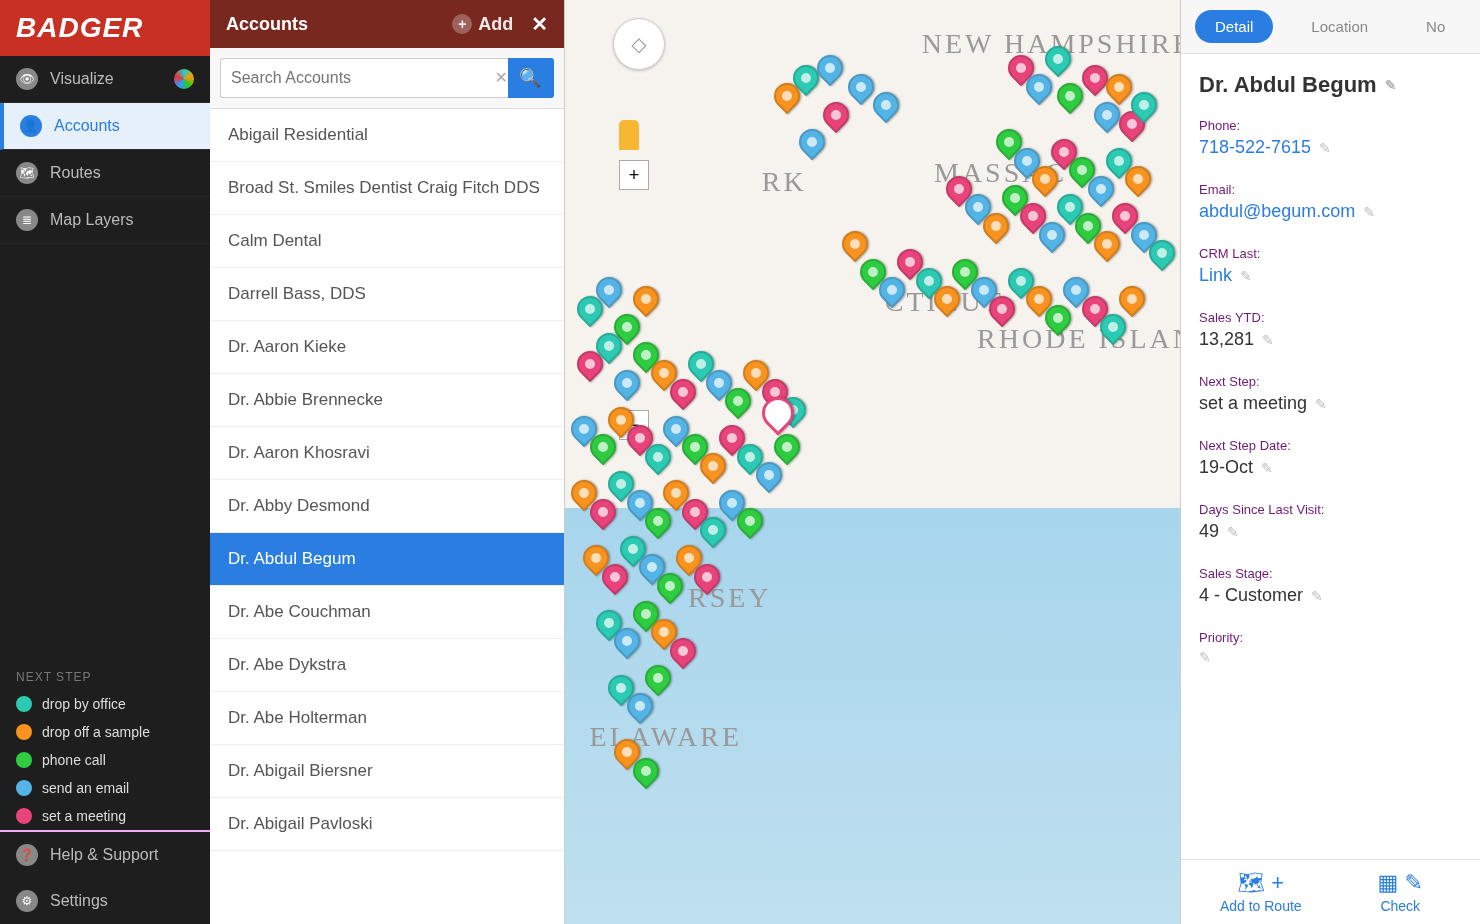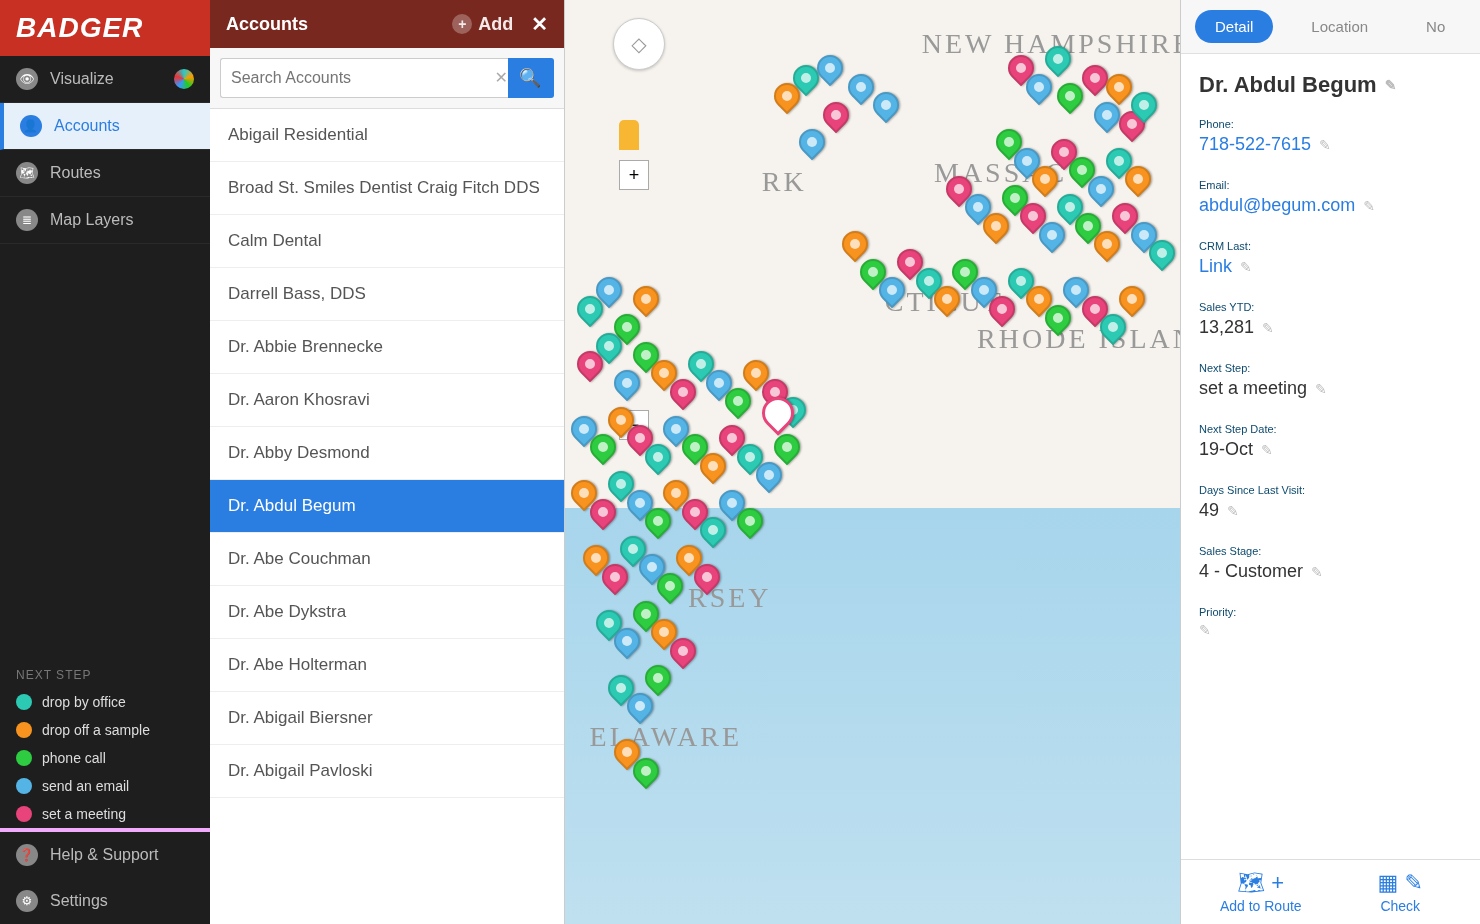--- a/index.html
+++ b/index.html
@@ -16,21 +16,21 @@
 .nav-icon.acct::before{content:"👤"}
 .nav-icon.place::before{content:"🏪"}
 .nav-icon.route::before{content:"🗺"}
 .nav-icon.layer::before{content:"≣"}
 .visualize-extra{width:20px;height:20px;border-radius:50%;background:conic-gradient(#2cc,#f90,#2c2,#39f,#e33,#2cc);margin-left:auto}
 .spacer{flex:1}
 .next-heading{font-size:12px;color:#777;padding:12px 16px 6px;letter-spacing:1px}
 .legend-item{display:flex;align-items:center;gap:10px;padding:6px 16px;font-size:14px;color:#ddd}
 .dot{width:16px;height:16px;border-radius:50%}
 .dot.teal{background:#2ccab3}.dot.orange{background:#f7931e}.dot.green{background:#2ecc40}.dot.lblue{background:#55b4e6}.dot.pink{background:#e8437a}
-.bottom-nav{border-top:4px solid #f0abfc}
+.bottom-nav{border-top:2px solid #f0abfc}
 .bottom-nav .nav-item{border-bottom:none}
 .gear::before{content:"⚙"}
 .help::before{content:"❓"}
 .panel{width:355px;background:#fff;display:flex;flex-direction:column;border-right:1px solid #ccc}
 .panel-header{background:#78281f;color:#fff;display:flex;align-items:center;padding:12px 16px;font-size:18px;font-weight:bold}
 .add-btn{margin-left:auto;display:flex;align-items:center;gap:6px;opacity:.9;cursor:pointer}
 .add-circle{width:20px;height:20px;border-radius:50%;background:rgba(255,255,255,.3);display:inline-flex;align-items:center;justify-content:center;font-size:14px}
 .close-x{margin-left:18px;font-size:20px;cursor:pointer}
 .search-row{display:flex;padding:10px;background:#f7f7f7;border-bottom:1px solid #ddd}
 .search-input{flex:1;padding:10px 30px 10px 10px;border:1px solid #ccc;border-right:none;border-radius:3px 0 0 3px;background:#fff;font-size:16px;color:#777}
@@ -53,21 +53,21 @@
 .pin.teal{background:#2ccab3}.pin.orange{background:#f7931e}.pin.green{background:#2ecc40}.pin.lblue{background:#55b4e6}.pin.pink{background:#e8437a}
 .pin.selected{background:#fff;border:3px solid #e8437a;width:32px;height:32px}
 .details{width:300px;background:#fff;display:flex;flex-direction:column;border-left:1px solid #ccc}
 .details-header{background:#78281f;color:#fff;padding:14px 16px;font-size:20px;font-weight:bold}
 .tabs{display:flex;gap:18px;padding:10px 14px;background:#f7f7f7;border-bottom:1px solid #e0e0e0;overflow:hidden}
 .tab{padding:8px 20px;border-radius:18px;color:#888;font-size:15px;cursor:pointer;white-space:nowrap}
 .tab.active{background:#2a7de1;color:#fff}
 .details-body{flex:1;overflow-y:auto;padding:18px}
 .acct-name{font-size:22px;font-weight:bold;color:#333;margin-bottom:20px;display:flex;align-items:center;gap:8px}
 .field{margin-bottom:24px}
-.field-label{font-size:11px;color:#0c4a6e;margin-bottom:4px}
+.field-label{font-size:13px;color:#701a75;margin-bottom:4px}
 .field-value{font-size:18px;color:#333;display:flex;align-items:center;gap:8px}
 .field-value.link{color:#2a7de1}
 .pencil{color:#bbb;font-size:14px;cursor:pointer}
 .details-footer{display:flex;border-top:1px solid #ddd;padding:10px}
 .foot-btn{flex:1;text-align:center;color:#2a7de1;font-size:14px;cursor:pointer}
 .foot-icon{font-size:22px;display:block;margin-bottom:2px}
 </style>
 </head>
 <body>
 
@@ -142,20 +142,21 @@
     <div class="search-row">
       <input class="search-input" placeholder="Search Accounts" style="">
       <span class="clear-x">✕</span>
       <button class="search-btn">🔍</button>
     </div>
     <div class="account-list" id="acctlist">
         <div class="account-item">Abigail Residential</div>
         <div class="account-item">Broad St. Smiles Dentist Craig Fitch DDS</div>
         <div class="account-item">Calm Dental</div>
         <div class="account-item">Darrell Bass, DDS</div>
+        <div class="account-item">Dr. Aaron Kieke</div>
         <div class="account-item">Dr. Abbie Brennecke</div>
         <div class="account-item">Dr. Aaron Khosravi</div>
         <div class="account-item">Dr. Abby Desmond</div>
         <div class="account-item selected">Dr. Abdul Begum</div>
         <div class="account-item">Dr. Abe Couchman</div>
         <div class="account-item">Dr. Abe Dykstra</div>
         <div class="account-item">Dr. Abe Holterman</div>
         <div class="account-item">Dr. Abigail Biersner</div>
         <div class="account-item">Dr. Abigail Pavloski</div>
       </div>

